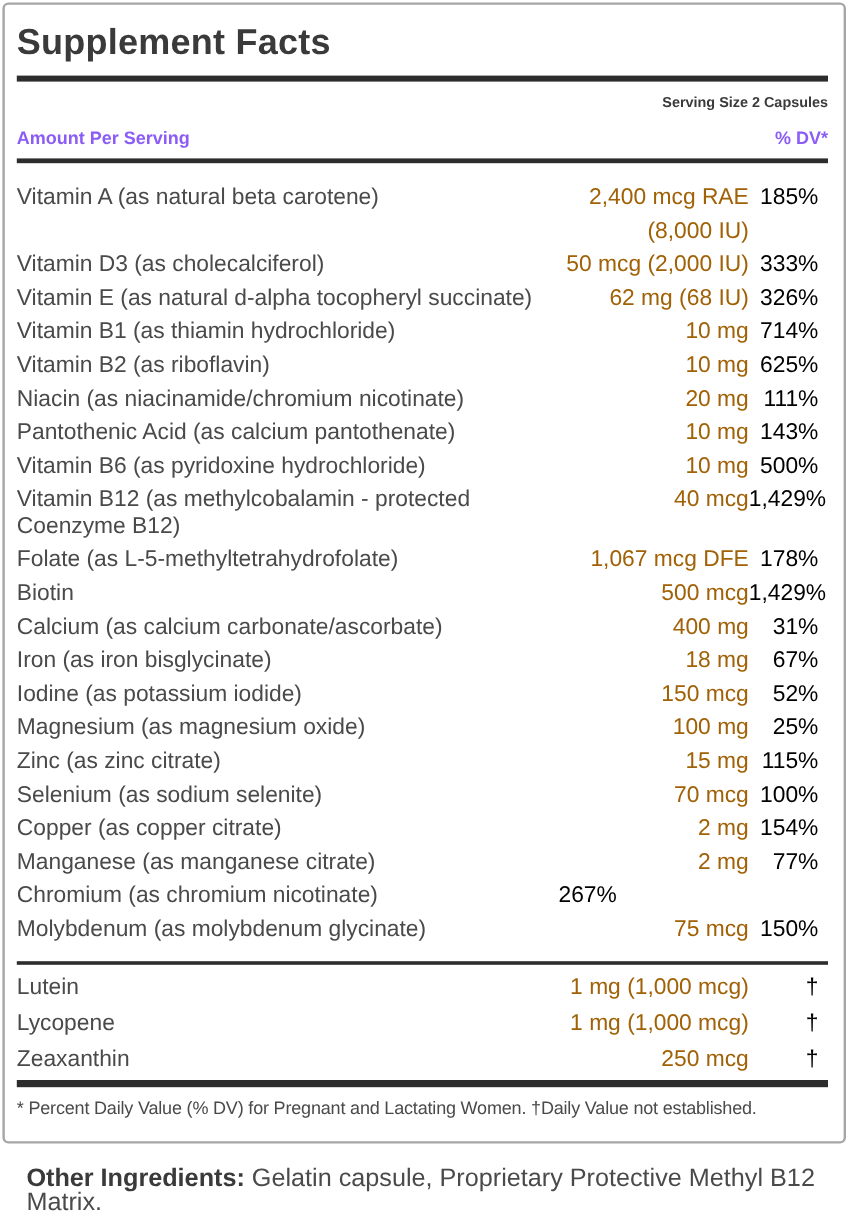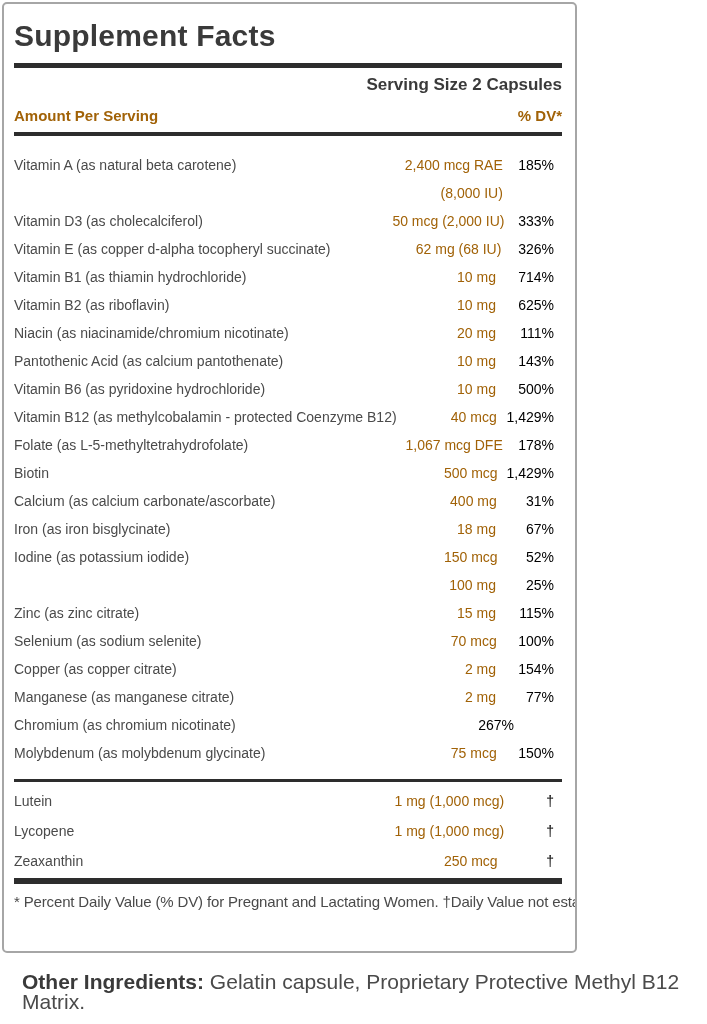--- a/index.html
+++ b/index.html
@@ -5,21 +5,21 @@
   * { margin: 0; padding: 0; box-sizing: border-box; }
   html, body {
     width: 707px;
     background: #ffffff;
     font-family: "Liberation Sans", "DejaVu Sans", sans-serif;
     color: #4a4a4a;
   }
   body { height: 1024px; overflow: hidden; }
 
   .label-box {
-    width: 575px;
+    width: 703px;
     height: 951px;
     margin-left: 2px;
     margin-top: 2px;
     border: 2px solid #a6a6a6;
     border-radius: 5px;
     padding: 0 13px 0 10px;
     background: #ffffff;
     overflow: hidden;
   }
 
@@ -35,43 +35,43 @@
   .bar { background: #2d2d2d; width: 100%; }
   .bar-thick-top { height: 5px; margin-top: 9px; }
   .bar-under-headers { height: 4px; margin-top: 6px; }
   .bar-above-extras { height: 3px; margin-top: 12px; }
   .bar-above-footnote { height: 6px; margin-top: 0px; }
 
   .serving-size {
     margin-top: 7px;
     text-align: right;
     font-weight: bold;
-    font-size: 17px;
+    font-size: 12px;
     line-height: 20px;
     color: #3a3a3a;
   }
 
   .col-headers {
     margin-top: 11px;
     display: flex;
     justify-content: space-between;
     font-weight: bold;
     font-size: 15px;
     line-height: 20px;
-    color: #a16207;
+    color: #8b5cf6;
   }
 
   .rows { margin-top: 15px; padding-right: 8px; }
   .rows-extra { margin-top: 0; padding-top: 4px; padding-bottom: 2px; }
 
   .row {
     display: flex;
     align-items: flex-start;
     padding: 3px 0;
-    font-size: 14px;
+    font-size: 19px;
     line-height: 22px;
   }
   .rows-extra .row { padding: 4px 0; }
 
   .cell-name { width: 442px; padding-right: 6px; color: #4a4a4a; }
   .cell-amount { flex: 1; text-align: right; white-space: nowrap; color: #a16207; }
   .cell-amount .amount2 { margin-top: 6px; }
   .cell-dv { width: 58px; text-align: right; white-space: nowrap; color: #000000; }
 
   .footnote {
@@ -121,21 +121,21 @@
   <div class="row">
     <div class="cell-name">Vitamin D3 (as cholecalciferol)</div>
     <div class="cell-amount">
       <div>50 mcg (2,000 IU)</div>
 
     </div>
     <div class="cell-dv">333%</div>
   </div>
 
   <div class="row">
-    <div class="cell-name">Vitamin E (as copper d-alpha tocopheryl succinate)</div>
+    <div class="cell-name">Vitamin E (as natural d-alpha tocopheryl succinate)</div>
     <div class="cell-amount">
       <div>62 mg (68 IU)</div>
 
     </div>
     <div class="cell-dv">326%</div>
   </div>
 
   <div class="row">
     <div class="cell-name">Vitamin B1 (as thiamin hydrochloride)</div>
     <div class="cell-amount">
@@ -229,20 +229,21 @@
   <div class="row">
     <div class="cell-name">Iodine (as potassium iodide)</div>
     <div class="cell-amount">
       <div>150 mcg</div>
 
     </div>
     <div class="cell-dv">52%</div>
   </div>
 
   <div class="row">
+    <div class="cell-name">Magnesium (as magnesium oxide)</div>
     <div class="cell-amount">
       <div>100 mg</div>
 
     </div>
     <div class="cell-dv">25%</div>
   </div>
 
   <div class="row">
     <div class="cell-name">Zinc (as zinc citrate)</div>
     <div class="cell-amount">

